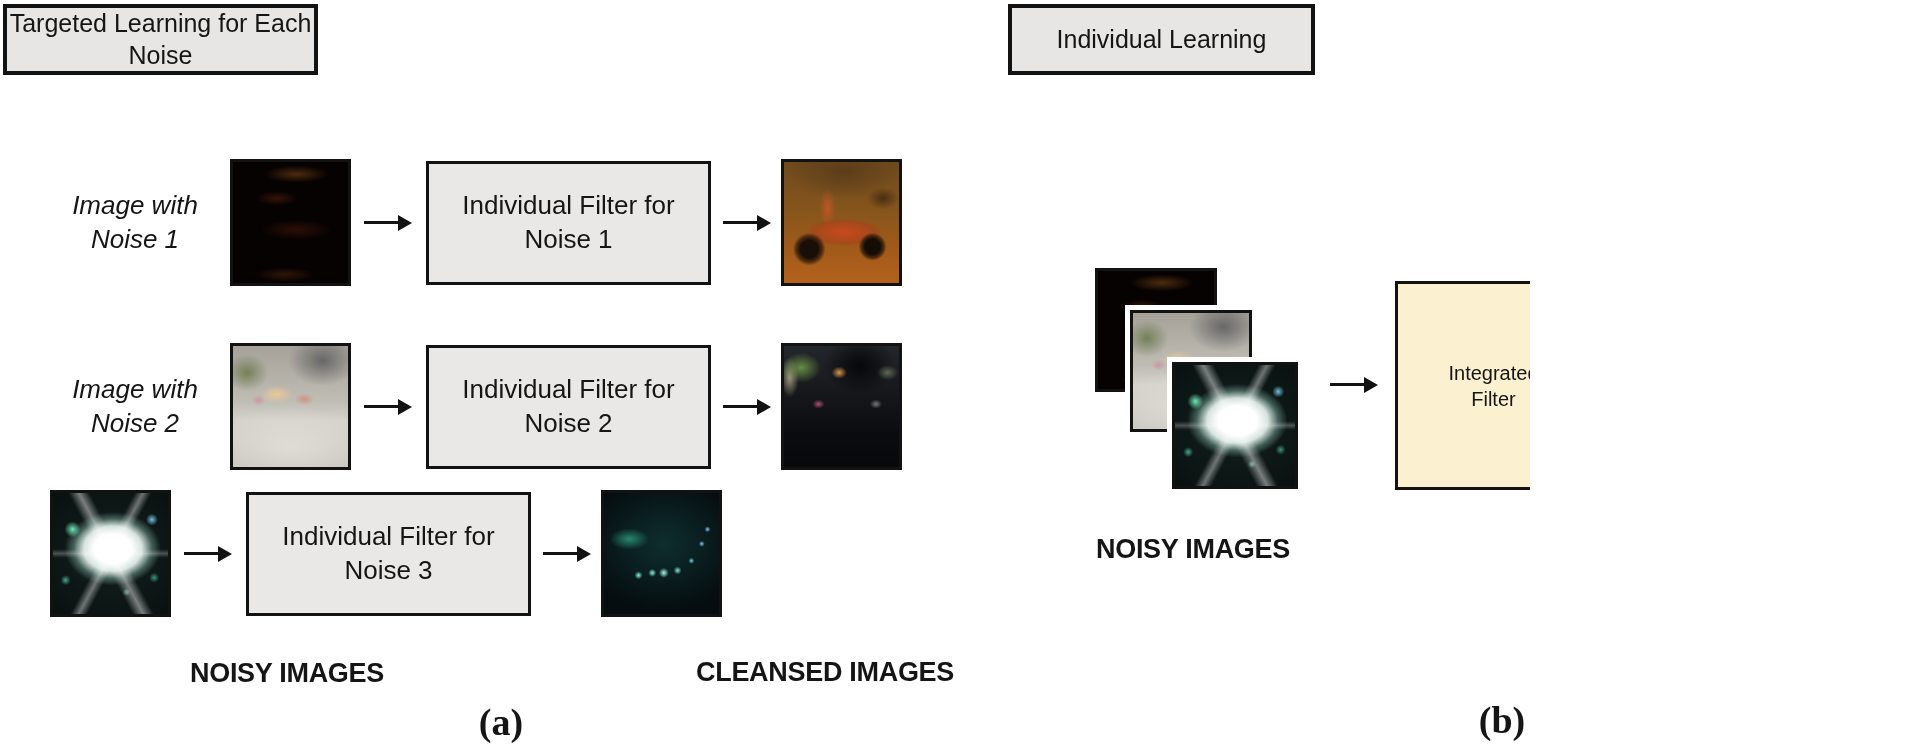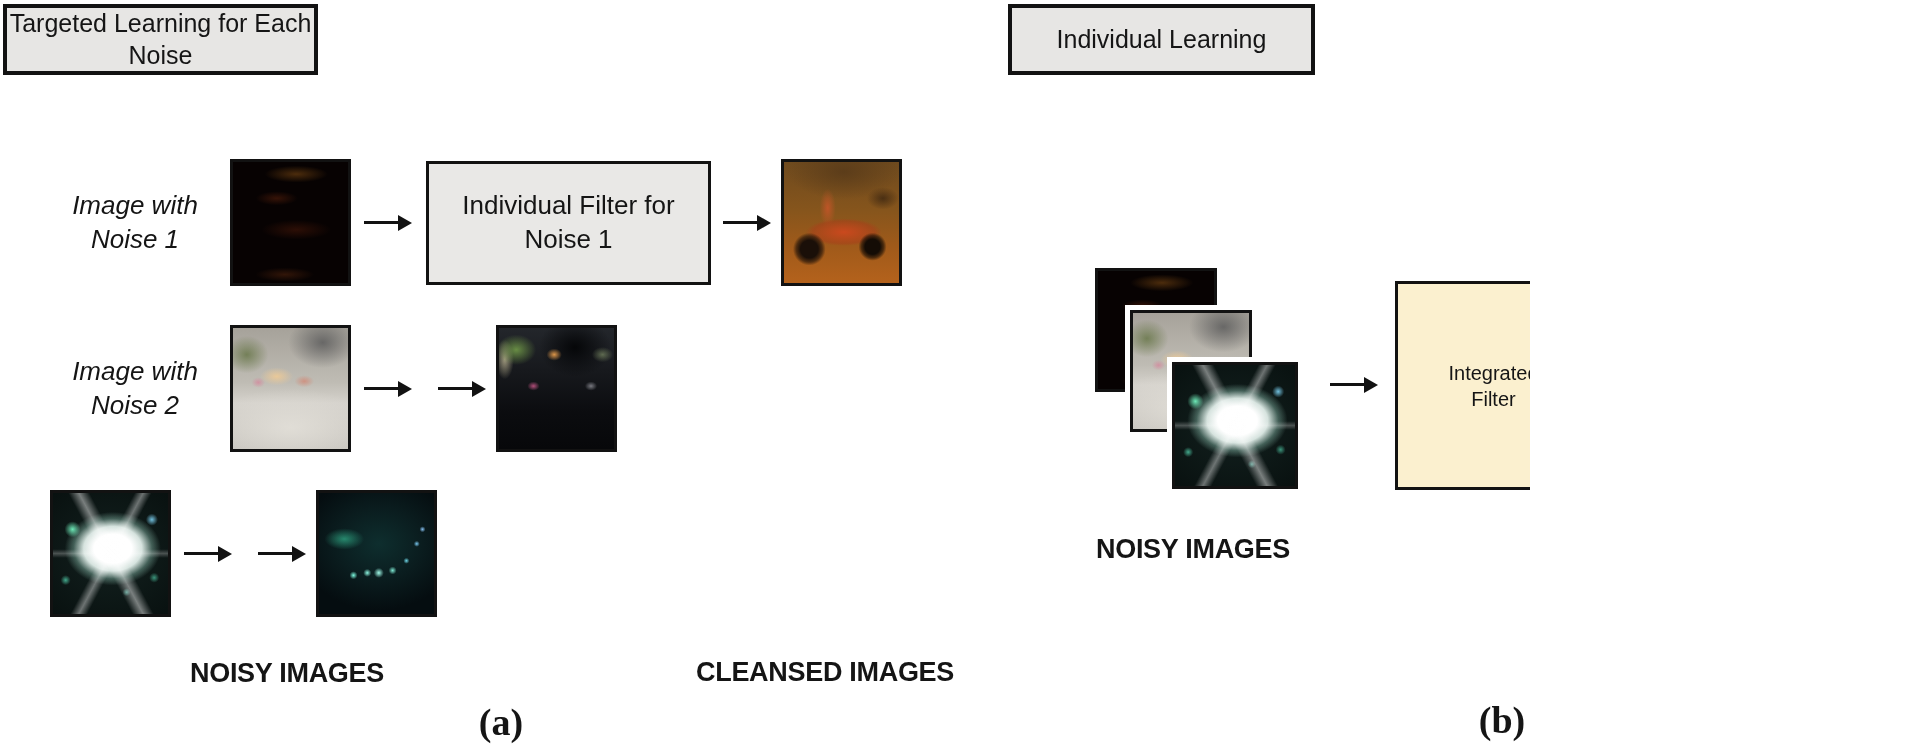--- a/index.html
+++ b/index.html
@@ -24,21 +24,21 @@
   }
   .filter-box span { display:block; padding:0 26px; }
   .filter-a { width:285px; height:124px; }
   .filter-b {
     position:absolute; left:1395px; top:281px; width:197px; height:209px;
     background:#fbf0cf; font-size:20px;
   }
 
   
   .flow-row { position:absolute; left:50px; height:127px; display:flex; align-items:center; }
-  .row-1 { top:159px; } .row-2 { top:325px; } .row-3 { top:490px; }
+  .row-1 { top:159px; } .row-2 { top:343px; } .row-3 { top:490px; }
   .row-label { width:170px; margin-right:10px; text-align:center; font-size:26px; line-height:1.3; flex:none;font-style:italic; }
 
   
   .arrow { position:relative; width:48px; height:16px; flex:none; }
   .a1 { margin-left:13px; margin-right:14px; }
   .a2 { margin-left:12px; margin-right:10px; }
   .arrow::before { content:""; position:absolute; left:0; right:11px; top:6px; height:3px; background:#121212; }
   .arrow::after  { content:""; position:absolute; right:0; top:0;  width:0; height:0;
                    border-left:14px solid #121212; border-top:8px solid transparent; border-bottom:8px solid transparent; }
   .arrow-b { position:absolute; }
@@ -151,27 +151,33 @@
         <span>Individual Filter for Noise 1</span>
       </div>
       <span class="arrow a2"></span>
       <div class="ph ph-sm ph-clean1"></div>
     </div>
 
     <div class="flow-row row-2">
       <div class="row-label">Image with Noise 2</div>
       <div class="ph ph-sm ph-noise2"></div>
       <span class="arrow a1"></span>
+      <div class="filter-box filter-a">
+        <span>Individual Filter for Noise 2</span>
+      </div>
       <span class="arrow a2"></span>
       <div class="ph ph-sm ph-clean2"></div>
     </div>
 
     <div class="flow-row row-3">
       <div class="ph ph-sm ph-noise3"></div>
       <span class="arrow a1"></span>
+      <div class="filter-box filter-a">
+        <span>Individual Filter for Noise 3</span>
+      </div>
       <span class="arrow a2"></span>
       <div class="ph ph-sm ph-clean3"></div>
     </div>
 
     <div class="col-label noisy-a">NOISY IMAGES</div>
     <div class="col-label cleansed-a">CLEANSED IMAGES</div>
     <div class="caption cap-a">(a)</div>
   </section>
 
   <section>

